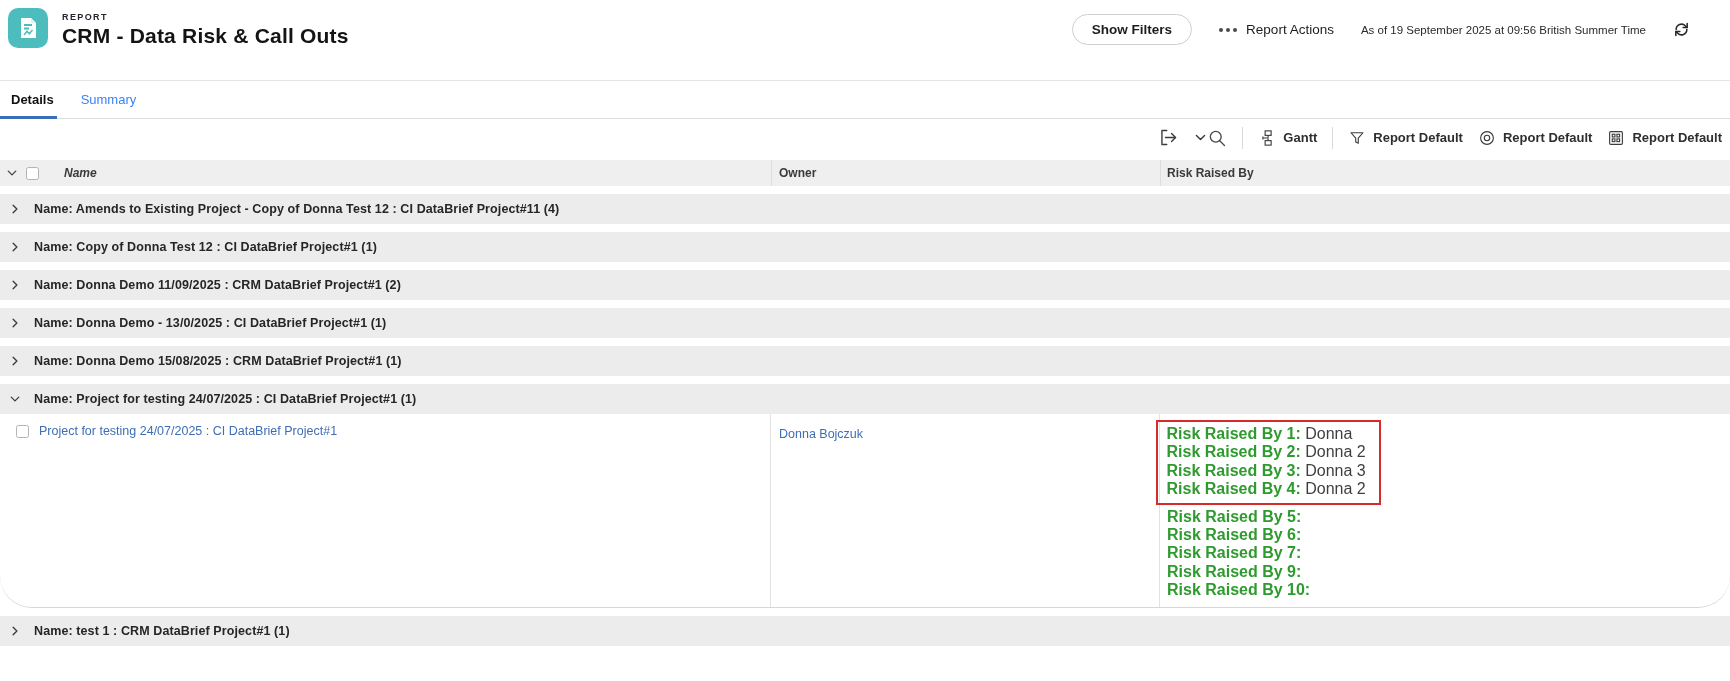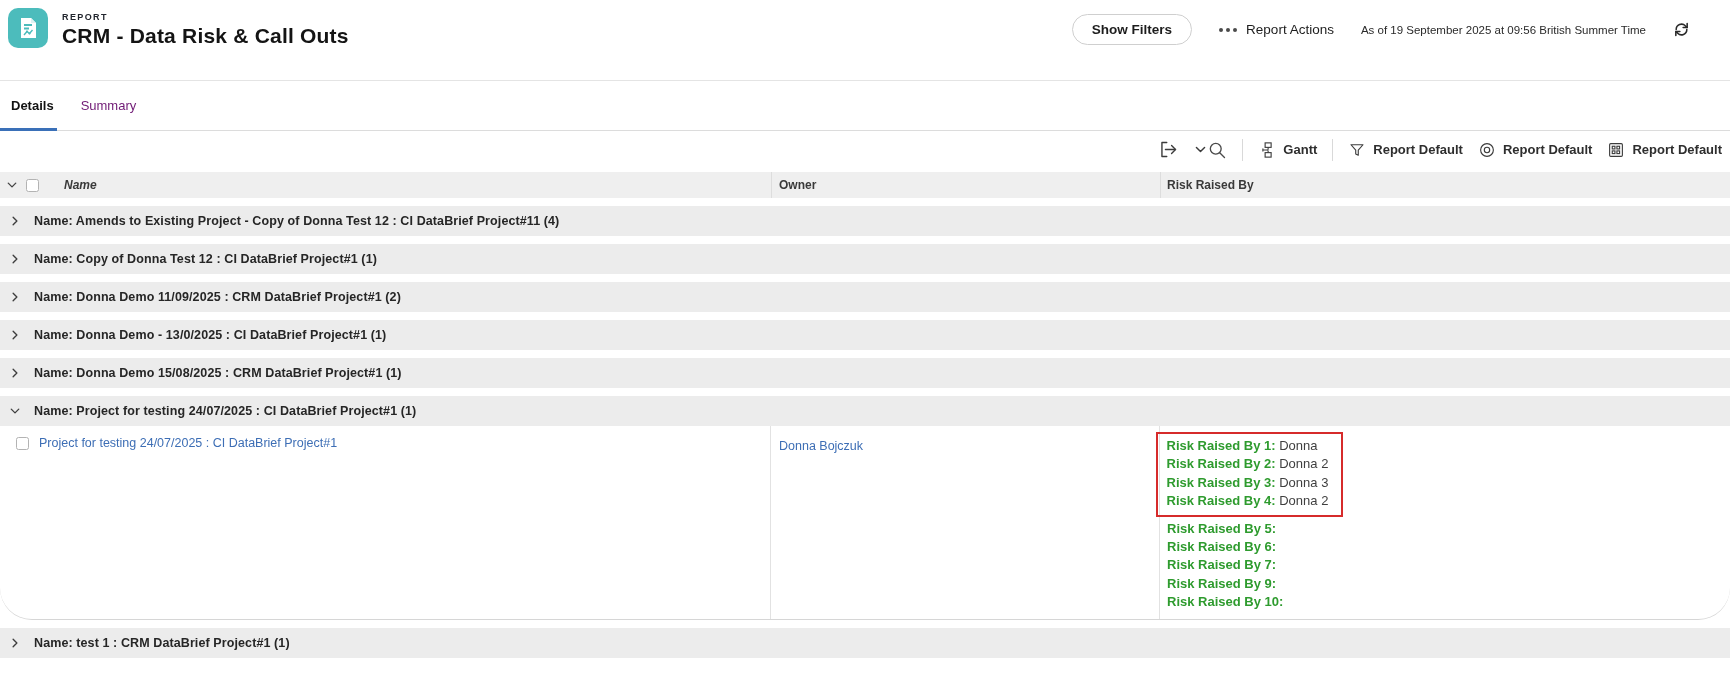--- a/index.html
+++ b/index.html
@@ -19,23 +19,23 @@
     padding:7px 19px; font-size:13.5px; font-weight:bold; color:#1d1d1d; cursor:pointer;
     font-family:inherit; }
   .report-actions { display:flex; align-items:center; gap:9px; font-size:13.5px; color:#1d1d1d; cursor:pointer; }
   .dots { display:flex; gap:3px; }
   .dots i { width:4px; height:4px; border-radius:50%; background:#4a4a4a; }
   .timestamp { font-size:11.5px; color:#2a2a2a; }
   .icon { display:inline-flex; color:#3c3c3c; }
   .icon svg { display:block; }
 
   
-  .tabs { height:51px; border-top:1px solid #e4e4e4; border-bottom:1px solid #dcdcdc;
+  .tabs { height:39px; border-top:1px solid #e4e4e4; border-bottom:1px solid #dcdcdc;
     display:flex; align-items:center; padding-left:11px; gap:27px; position:relative; }
-  .tab { font-size:13px; color:#701a75; cursor:pointer; }
+  .tab { font-size:13px; color:#3b82f6; cursor:pointer; }
   .tab.active { font-weight:bold; color:#111; }
   .tab-underline { position:absolute; left:0; bottom:-1px; width:57px; height:3.5px; background:#3A70B8; }
 
   
   .toolbar { height:37px; display:flex; align-items:center; justify-content:flex-end;
     padding:0 8px 0 13px;font-weight:bold; }
   .tool-left { display:flex; align-items:center; gap:15px; }
   .tool-right { display:flex; align-items:center; gap:15px; }
   .tool-btn { display:flex; align-items:center; gap:7px; font-size:13px; color:#2e2e2e; cursor:pointer; white-space:nowrap; }
   .tool-divider { width:1px; height:22px; background:#d9d9d9; }
@@ -59,21 +59,21 @@
 
   .detail-section { display:flex; align-items:stretch; min-height:194px;
     border-bottom:1px solid #d6d6d6;border-radius:32px; }
   .cell-name { width:771px; border-right:1px solid #e2e2e2; padding:10px 0 0 16px;
     display:flex; gap:10px; align-items:flex-start; }
   .cell-owner { width:389px; border-right:1px solid #e2e2e2; padding:10px 4px 0 8px; }
   .cell-risk { flex:1; padding:10px 0 0 7px; }
   .link { color:#3D6EB5; font-size:12.5px; text-decoration:none; cursor:pointer; }
   .cell-name .checkbox { margin-top:1px; }
 
-  .risk-line { font-size:13px; line-height:18.4px; white-space:nowrap; }
+  .risk-line { font-size:16px; line-height:18.4px; white-space:nowrap; }
   .risk-label { color:#2E9B2E; font-weight:bold; }
   .risk-value { color:#3f3f3f; }
   .risk-boxed { display:block; width:fit-content; border:2.5px solid #D62B2B;
     padding:3px 13px 4px 9px; margin:-4px 0 3px -11.5px; }
 </style>
 </head>
 <body>
 
 <header class="app-header">
   <div class="h-left">

